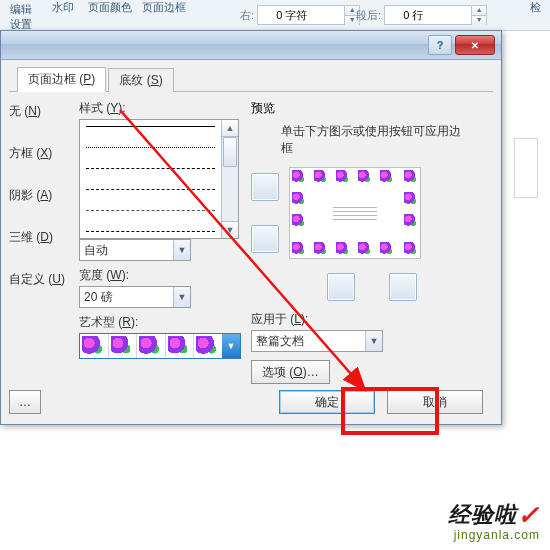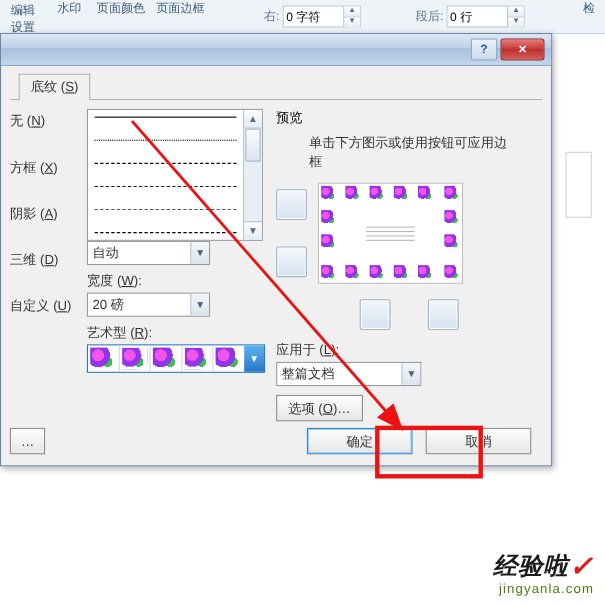--- a/index.html
+++ b/index.html
@@ -1,20 +1,20 @@
 <!DOCTYPE html>
 <html><head>
 <meta charset="utf-8">
 <style>
 body{margin:0;font-family:"Microsoft YaHei","SimSun",sans-serif;font-size:12px;background:#fff;width:550px;height:550px;position:relative;overflow:hidden}
 .ribbon-bg{position:absolute;top:0;left:0;right:0;height:30px;background:#eef3f8;border-bottom:1px solid #c4d4e6}
 .ribbon-item{position:absolute;top:2px;color:#3b5b7a;font-size:11px}
 .ribbon-label{color:#64778a}
 .spinner{display:inline-flex;align-items:center;background:#fff;border:1px solid #b9c7d6;height:18px}
-.spinner input{width:50px;border:none;font-size:11px;padding:0 2px;outline:none}
+.spinner input{width:50px;border:none;font-size:11px;padding:0 18px;outline:none}
 .spinner .sp-btns{display:flex;flex-direction:column}
 .spinner .sp-btn{width:14px;height:9px;background:linear-gradient(#fdfdfd,#e4ecf3);border-left:1px solid #b9c7d6;font-size:7px;line-height:7px;text-align:center;color:#5a6f86}
 .spinner .sp-btn:first-child{border-bottom:1px solid #b9c7d6}
 .dialog{position:absolute;top:30px;left:0;width:500px;background:#f0f0f0;border:1px solid #6e86a8;box-shadow:2px 2px 6px rgba(0,0,0,.3)}
 .titlebar{height:28px;background:linear-gradient(#dbe7f3,#bcd0e7 45%,#a8c0dc 46%,#c3d6eb);display:flex;align-items:center;justify-content:flex-end;padding:0 6px;border-bottom:1px solid #8ba7c9}
 .tb-btn{width:22px;height:18px;margin-left:3px;border-radius:2px;display:flex;align-items:center;justify-content:center;font-size:11px}
 .tb-help{background:linear-gradient(#eaf1f9,#cad9ea);border:1px solid #8ca8c8;color:#2a5a9a;font-weight:bold}
 .tb-close{background:linear-gradient(#e97b78,#c83d3a 45%,#b92d2a 46%,#d85a57);border:1px solid #912726;color:#fff;width:38px;border-radius:3px}
 .tb-close span{font-size:10px;font-weight:bold}
 .body{padding:6px 8px 10px}
@@ -91,21 +91,21 @@
 <div class="ribbon-item" style="left:240px;top:5px">
   <span class="ribbon-label">右:</span>
   <span class="spinner">
       <input value="0 字符" style="">
       <span class="sp-btns">
         <span class="sp-btn">▲</span>
         <span class="sp-btn">▼</span>
       </span>
     </span>
 </div>
-<div class="ribbon-item" style="left:378px;top:5px">
+<div class="ribbon-item" style="left:356px;top:5px">
   <span class="ribbon-label">段后:</span>
   <span class="spinner">
       <input value="0 行" style="">
       <span class="sp-btns">
         <span class="sp-btn">▲</span>
         <span class="sp-btn">▼</span>
       </span>
     </span>
 </div>
 <div class="ribbon-item" style="left:530px;top:0">检</div>
@@ -114,20 +114,21 @@
 
 <div class="dialog">
   <div class="titlebar">
     <div class="tb-btn tb-help">?</div>
     <div class="tb-btn tb-close">
         <span>✕</span>
       </div>
   </div>
   <div class="body">
     <div class="tabs">
+      <div class="tab active"><span>页面边框 (</span><u>P</u><span>)</span></div>
       <div class="tab"><span>底纹 (</span><u>S</u><span>)</span></div>
     </div>
 
     <div class="panel">
       <div class="left">
         <div class="lbtn">
             <span>无 (</span>
             <u>N</u>
             <span>)</span>
           </div>
@@ -147,20 +148,21 @@
             <span>)</span>
           </div>
         <div class="lbtn">
             <span>自定义 (</span>
             <u>U</u>
             <span>)</span>
           </div>
       </div>
 
       <div class="middle">
+        <div class="grp-label"><span>样式 (</span><u>Y</u><span>):</span></div>
         <div class="style-box">
           <div class="style-list">
             <div class="sline"></div>
             <div class="sline d1"></div>
             <div class="sline d2"></div>
             <div class="sline d3"></div>
             <div class="sline d4"></div>
             <div class="sline d2"></div>
           </div>
           <div class="sbar">

